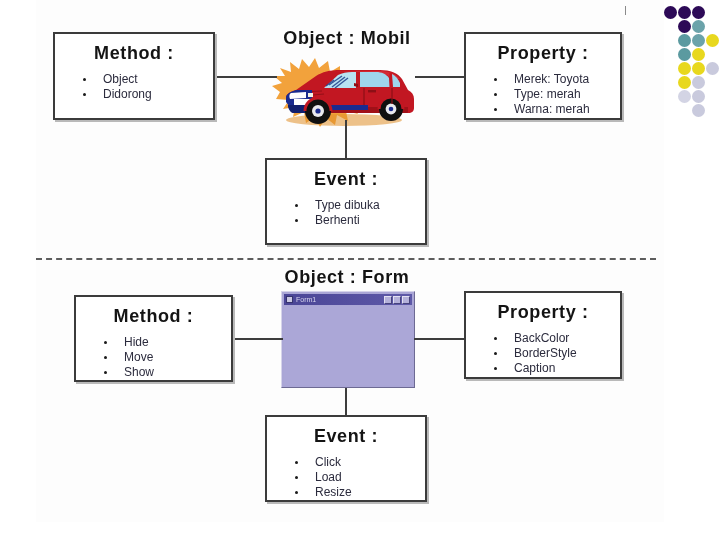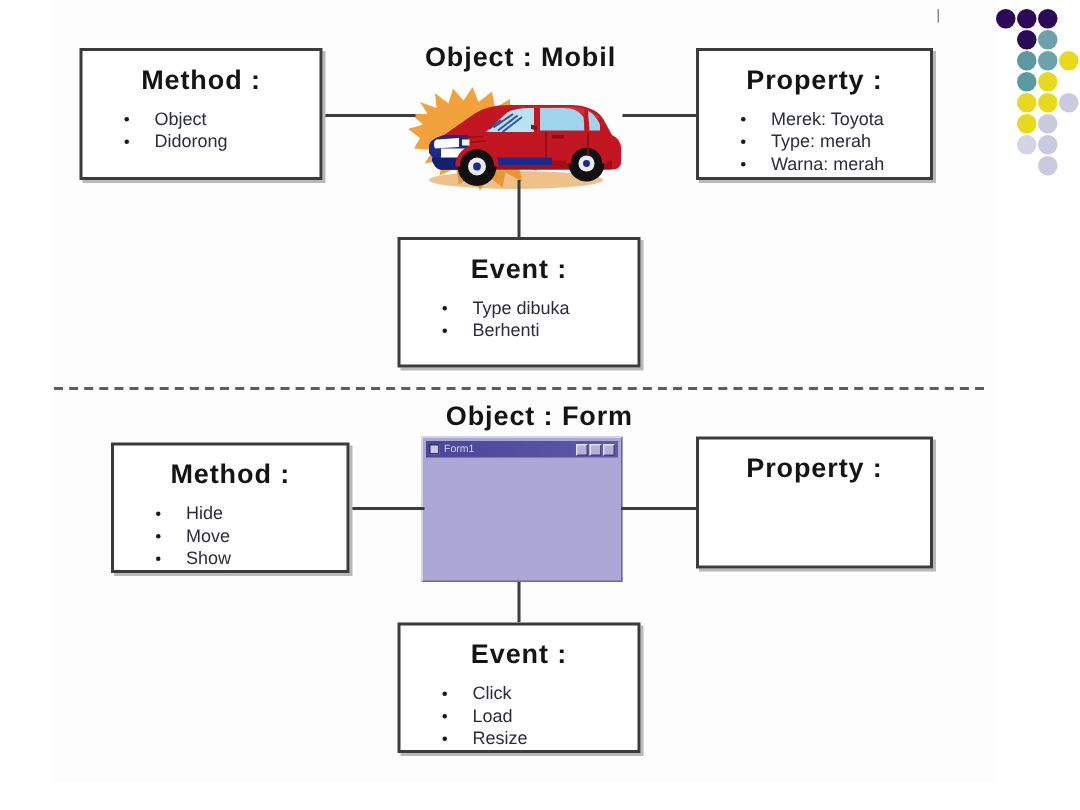--- a/index.html
+++ b/index.html
@@ -328,21 +328,21 @@
   <div class="box" style="left:265px; top:158px; width:162px; height:87px;">
     <div class="box-title">Event :</div>
     <ul class="box-list">
       <li>Type dibuka</li>
       <li>Berhenti</li>
     </ul>
   </div>
 
   <div class="divider"></div>
 
-  <div class="obj-caption" style="left:272px; top:267px; width:150px;text-align:right;">Object : Form</div>
+  <div class="obj-caption" style="left:272px; top:267px; width:150px;">Object : Form</div>
 
   <div class="vbform">
     <div class="vbform-titlebar">
       <div class="vbform-sysicon"></div>
       <div class="vbform-caption">Form1</div>
       <div class="vbform-btns">
         <div class="vbform-btn"></div>
         <div class="vbform-btn"></div>
         <div class="vbform-btn"></div>
       </div>
@@ -358,20 +358,25 @@
     <div class="box-title">Method :</div>
     <ul class="box-list">
       <li>Hide</li>
       <li>Move</li>
       <li>Show</li>
     </ul>
   </div>
 
   <div class="box" style="left:464px; top:291px; width:158px; height:88px;">
     <div class="box-title">Property :</div>
+    <ul class="box-list">
+      <li>BackColor</li>
+      <li>BorderStyle</li>
+      <li>Caption</li>
+    </ul>
   </div>
 
   <div class="box" style="left:265px; top:415px; width:162px; height:87px;">
     <div class="box-title">Event :</div>
     <ul class="box-list">
       <li>Click</li>
       <li>Load</li>
       <li>Resize</li>
     </ul>
   </div>

